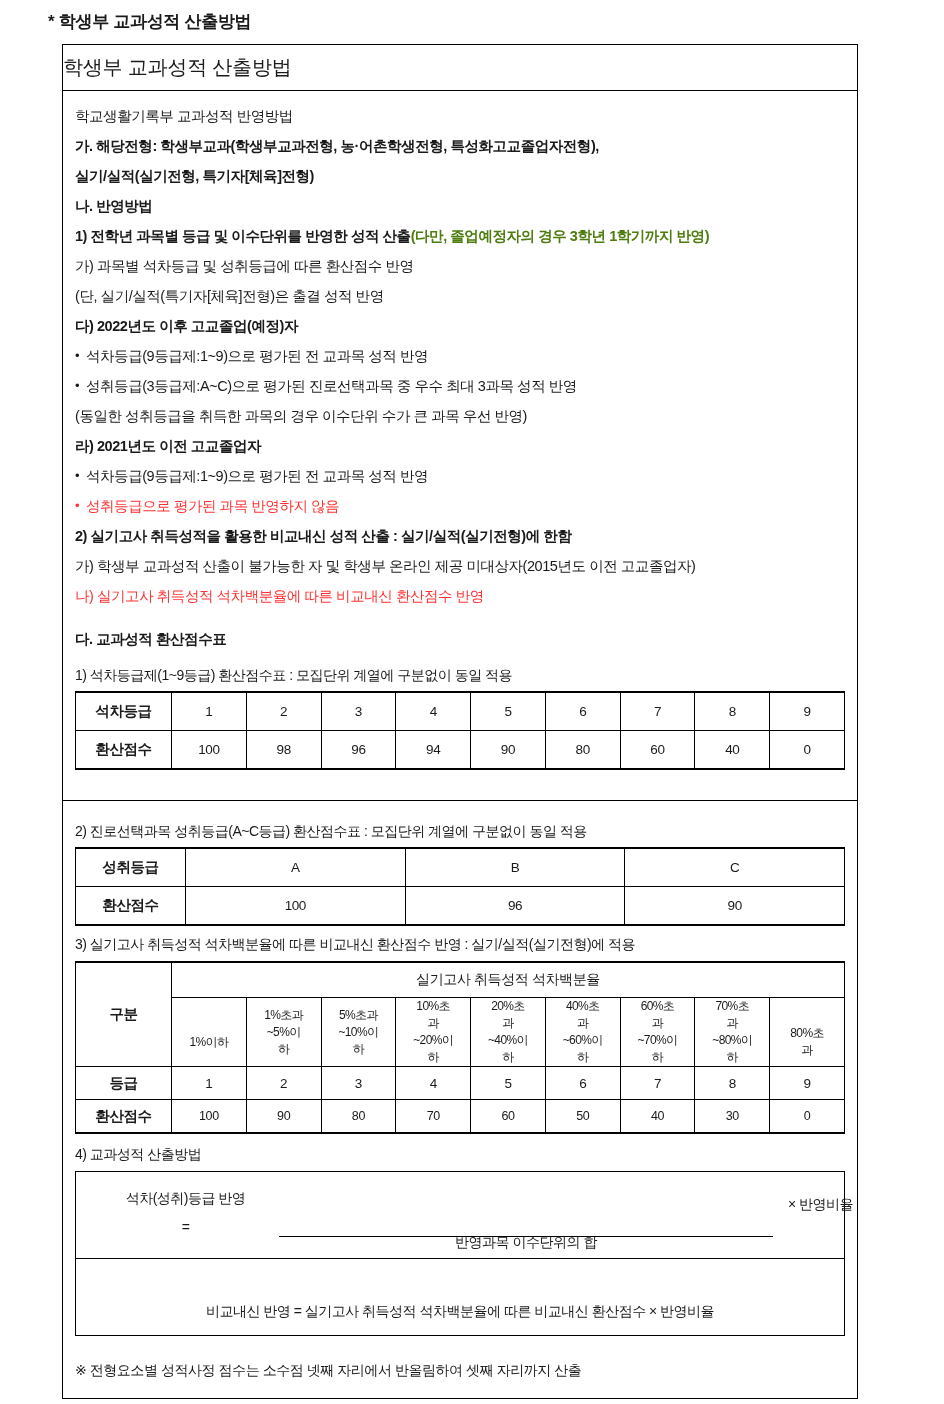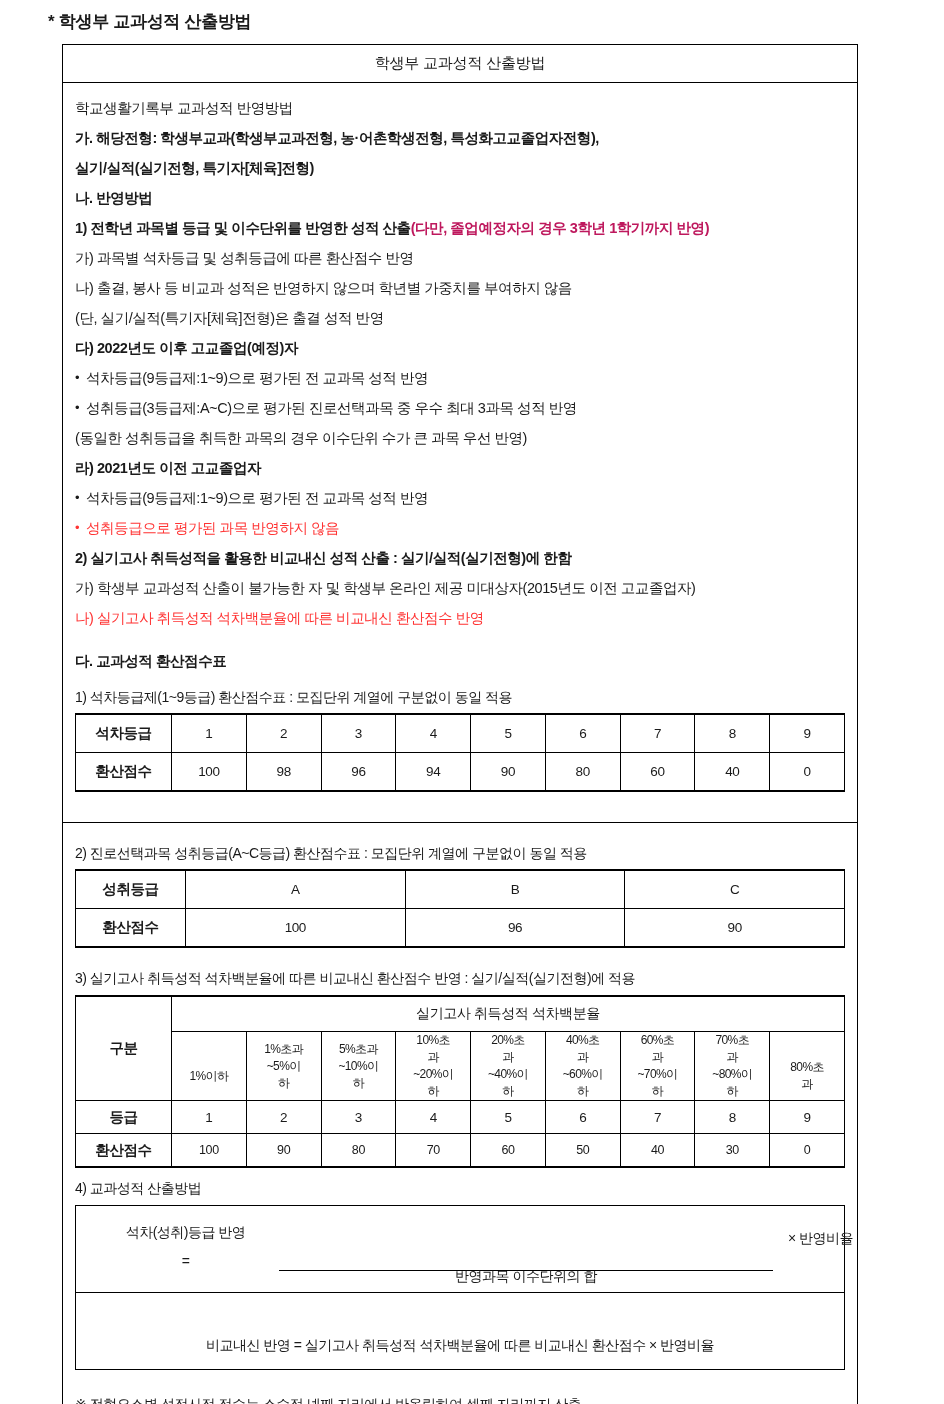--- a/index.html
+++ b/index.html
@@ -37,41 +37,40 @@
     position: absolute;
     left: 62px;
     top: 44px;
     width: 796px;
     box-sizing: border-box;
     border: 1.5px solid #000;
     background: #fff;
   }
   .frame-title {
     border-bottom: 1.5px solid #000;
-    text-align: center;
-    font-size: 15px;
+    font-size: 20px;
     padding: 9px 0 9px 0;
     letter-spacing: -0.2px;
   }
   .frame-body {
     padding: 0;
   }
 
   
   .textblock {
     padding: 10px 12px 8px 12px;
   }
   .line {
     font-size: 14.5px;
     line-height: 30px;
     letter-spacing: -0.45px;
     white-space: nowrap;
   }
   .b { font-weight: bold; }
-  .blue { color: #be185d; }
+  .blue { color: #4d7c0f; }
   .red  { color: #FF3333; }
   .bullet::before {
     content: "\2022";
     display: inline-block;
     width: 11px;
     font-size: 13px;
     vertical-align: 1px;
   }
   .spacer-line { height: 14px; }
 
@@ -257,21 +256,20 @@
 
       <div class="textblock">
         <div class="line">학교생활기록부 교과성적 반영방법</div>
         <div class="line b">가. 해당전형: 학생부교과(학생부교과전형, 농·어촌학생전형, 특성화고교졸업자전형),</div>
         <div class="line b">실기/실적(실기전형, 특기자[체육]전형)</div>
         <div class="line b">나. 반영방법</div>
 
         <div class="line"><span class="b">1) 전학년 과목별 등급 및 이수단위를 반영한 성적 산출</span><span class="b blue">(다만, 졸업예정자의 경우 3학년 1학기까지 반영)</span></div>
 
         <div class="line">가) 과목별 석차등급 및 성취등급에 따른 환산점수 반영</div>
-        <div class="line">나) 출결, 봉사 등 비교과 성적은 반영하지 않으며 학년별 가중치를 부여하지 않음</div>
         <div class="line">(단, 실기/실적(특기자[체육]전형)은 출결 성적 반영</div>
 
         <div class="line b">다) 2022년도 이후 고교졸업(예정)자</div>
         <div class="line"><span class="bullet"></span><span>석차등급(9등급제:1~9)으로 평가된 전 교과목 성적 반영</span></div>
         <div class="line"><span class="bullet"></span><span>성취등급(3등급제:A~C)으로 평가된 진로선택과목 중 우수 최대 3과목 성적 반영</span></div>
         <div class="line">(동일한 성취등급을 취득한 과목의 경우 이수단위 수가 큰 과목 우선 반영)</div>
 
         <div class="line b">라) 2021년도 이전 고교졸업자</div>
         <div class="line"><span class="bullet"></span><span>석차등급(9등급제:1~9)으로 평가된 전 교과목 성적 반영</span></div>
         <div class="line red"><span class="bullet"></span><span>성취등급으로 평가된 과목 반영하지 않음</span></div>
@@ -349,21 +347,21 @@
           </tr>
           <tr class="val-row">
             <td class="rowlabel">환산점수</td>
             <td>100</td>
             <td>96</td>
             <td>90</td>
           </tr>
         </tbody>
       </table>
 
-      <div class="cap" style="padding-top:16px;">3) 실기고사 취득성적 석차백분율에 따른 비교내신 환산점수 반영 : 실기/실적(실기전형)에 적용</div>
+      <div class="cap" style="padding-top:4px;">3) 실기고사 취득성적 석차백분율에 따른 비교내신 환산점수 반영 : 실기/실적(실기전형)에 적용</div>
 
       <table class="grid" id="table-pct">
         <colgroup>
           <col style="width:96px">
             <col>
             <col>
             <col>
             <col>
             <col>
             <col>

